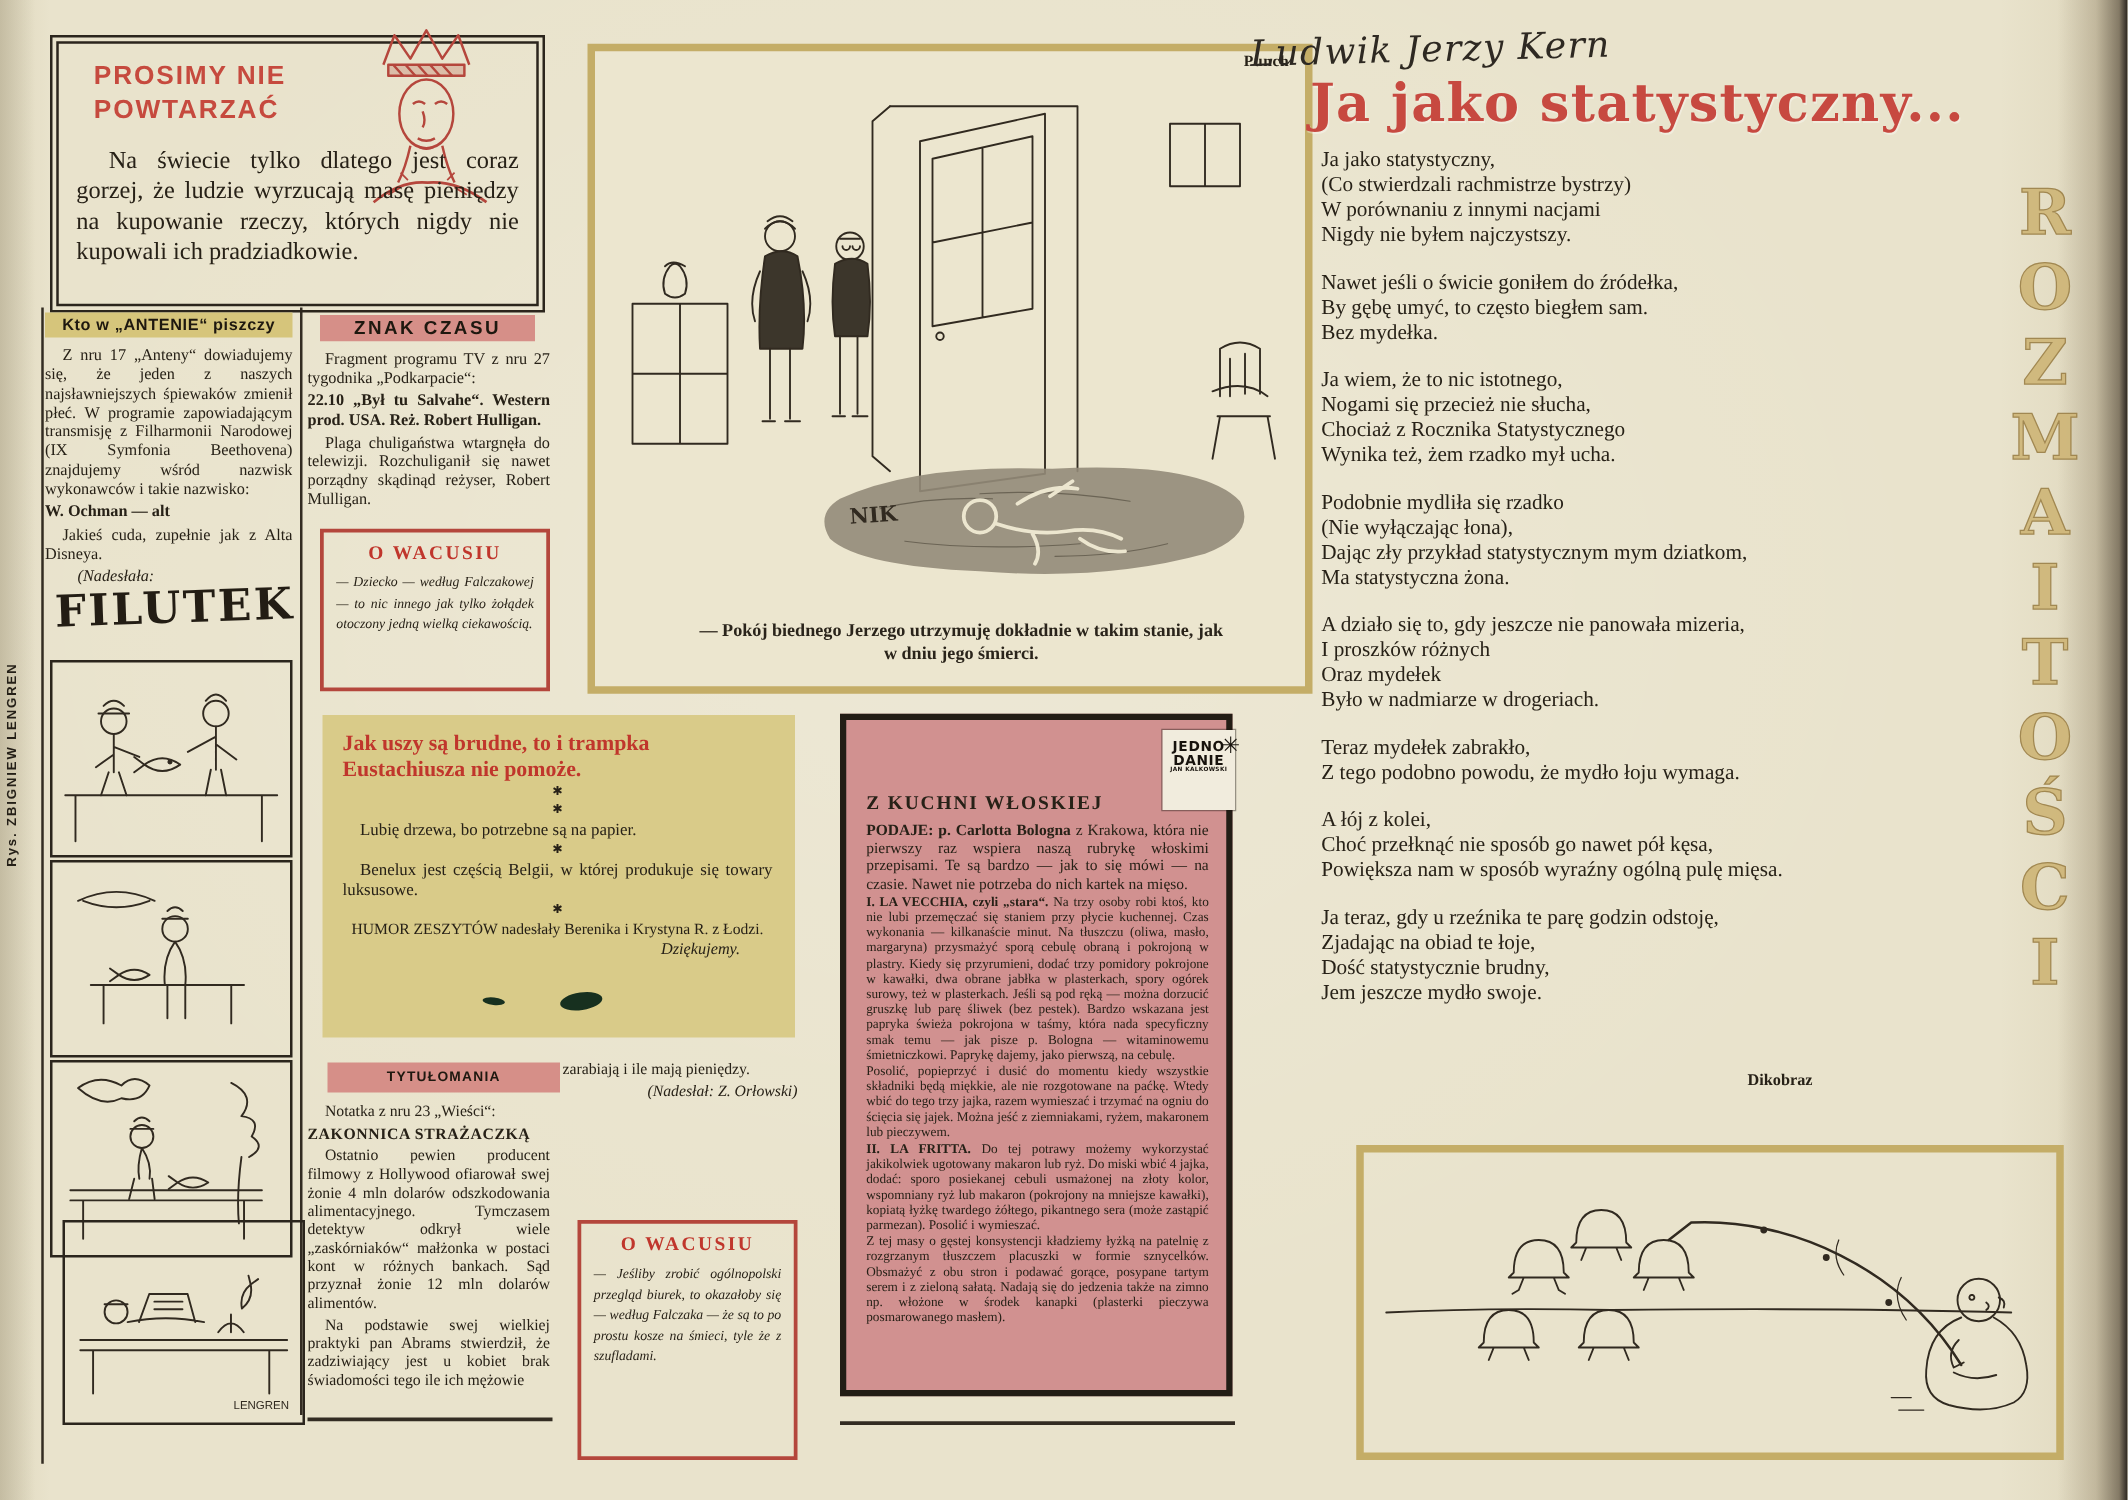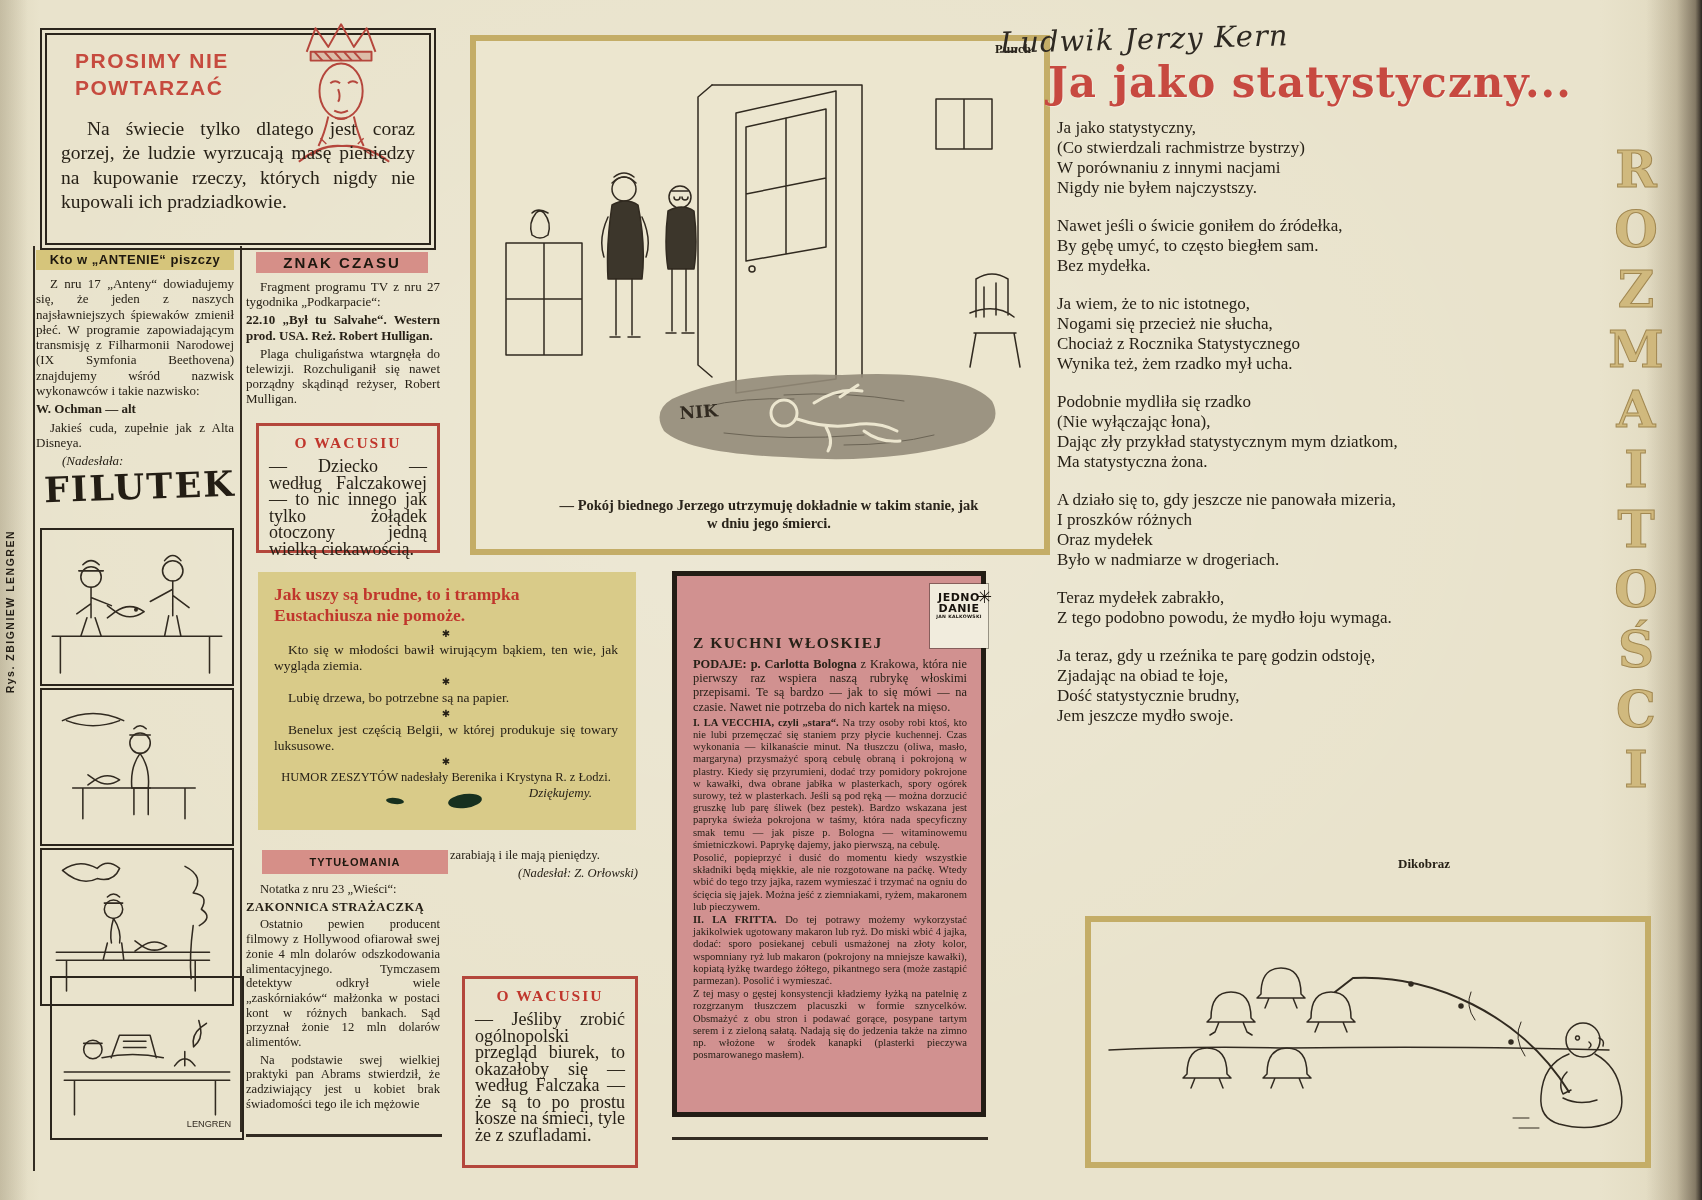--- a/index.html
+++ b/index.html
@@ -32,21 +32,21 @@
   #antena-hdr{left:36px;top:250px;width:198px;height:20px;background:#d6c57b;font-size:13px;line-height:20px;letter-spacing:.5px;}
   #antena-body{left:36px;top:276px;width:198px;font-size:13px;line-height:15.3px;overflow:hidden;height:192px;}
   #filutek-logo{left:44px;top:466px;width:190px;font-family:"DejaVu Serif",serif;font-weight:bold;
      font-size:35px;letter-spacing:2px;transform:rotate(-2deg);color:#231d14;}
   .panel{position:absolute;left:40px;width:190px;border:2px solid #2b251c;}
   
   #znak-hdr{left:256px;top:252px;width:172px;height:21px;background:#d68f88;font-size:15px;line-height:21px;letter-spacing:2px;}
   #znak-body{left:246px;top:279px;width:194px;font-size:13px;line-height:15.2px;overflow:hidden;height:130px;}
   .wacusiu{position:absolute;border:3px solid #b4473c;padding:6px 10px;box-sizing:border-box;}
   .wacusiu .w-hdr{color:#c0362c;font-weight:bold;font-size:15.5px;text-align:center;letter-spacing:2px;margin:2px 0 6px 0;}
-  .wacusiu .w-body{font-size:18px;line-height:16.5px;text-align:justify;}
+  .wacusiu .w-body{font-size:11px;line-height:16.5px;text-align:justify;font-style:italic;}
   #wacusiu1{left:256px;top:423px;width:184px;height:130px;}
   #wacusiu2{left:462px;top:976px;width:176px;height:192px;}
   #humor-box{left:258px;top:572px;width:378px;height:258px;background:#d9cb89;box-sizing:border-box;padding:12px 18px 8px 16px;}
   #humor-title{color:#c0362c;font-weight:bold;font-size:17.5px;line-height:21px;}
   .star{text-align:center;font-size:10px;line-height:12px;margin:2px 0;}
   .joke{font-size:13.5px;line-height:16px;text-align:justify;text-indent:14px;}
   #humor-credit{font-size:12.5px;line-height:15px;margin-top:2px;text-align:center;}
   #humor-thanks{font-style:italic;text-align:right;font-size:13px;padding-right:26px;}
   #tytul-hdr{left:262px;top:850px;width:186px;height:24px;background:#d68f88;font-size:11px;line-height:24px;letter-spacing:1px;}
   #tytul-col1{left:246px;top:882px;width:194px;font-size:12.6px;line-height:14.7px;overflow:hidden;height:246px;}
@@ -196,21 +196,20 @@
   </div>
 
   <div class="wacusiu" id="wacusiu1">
     <div class="w-hdr">O WACUSIU</div>
     <div class="w-body">— Dziecko — według Falczakowej — to nic innego jak tylko żołądek otoczony jedną wielką ciekawością.</div>
   </div>
 
   <div class="abs" id="humor-box">
     <div id="humor-title">Jak uszy są brudne, to i trampka Eustachiusza nie pomoże.</div>
     <div class="star">✱</div>
-    <div class="joke">Kto się w młodości bawił wirującym bąkiem, ten wie, jak wygląda ziemia.</div>
     <div class="star">✱</div>
     <div class="joke">Lubię drzewa, bo potrzebne są na papier.</div>
     <div class="star">✱</div>
     <div class="joke">Benelux jest częścią Belgii, w której produkuje się towary luksusowe.</div>
     <div class="star">✱</div>
     <div id="humor-credit">HUMOR ZESZYTÓW nadesłały Berenika i Krystyna R. z Łodzi.</div>
     <div id="humor-thanks">Dziękujemy.</div>
     <div class="blot" style="left:190px;bottom:22px;width:34px;height:14px;transform:rotate(-8deg);"></div>
     <div class="blot" style="left:128px;bottom:26px;width:18px;height:6px;transform:rotate(6deg);"></div>
   </div>
@@ -328,20 +327,25 @@
       </div>
     <div class="stanza">
         <div>A działo się to, gdy jeszcze nie panowała mizeria,</div>
         <div>I proszków różnych</div>
         <div>Oraz mydełek</div>
         <div>Było w nadmiarze w drogeriach.</div>
       </div>
     <div class="stanza">
         <div>Teraz mydełek zabrakło,</div>
         <div>Z tego podobno powodu, że mydło łoju wymaga.</div>
+      </div>
+    <div class="stanza">
+        <div>A łój z kolei,</div>
+        <div>Choć przełknąć nie sposób go nawet pół kęsa,</div>
+        <div>Powiększa nam w sposób wyraźny ogólną pulę mięsa.</div>
       </div>
     <div class="stanza">
         <div>Ja teraz, gdy u rzeźnika te parę godzin odstoję,</div>
         <div>Zjadając na obiad te łoje,</div>
         <div>Dość statystycznie brudny,</div>
         <div>Jem jeszcze mydło swoje.</div>
       </div>
   </div>
 
   <div class="abs" id="dikobraz-label">Dikobraz</div>

